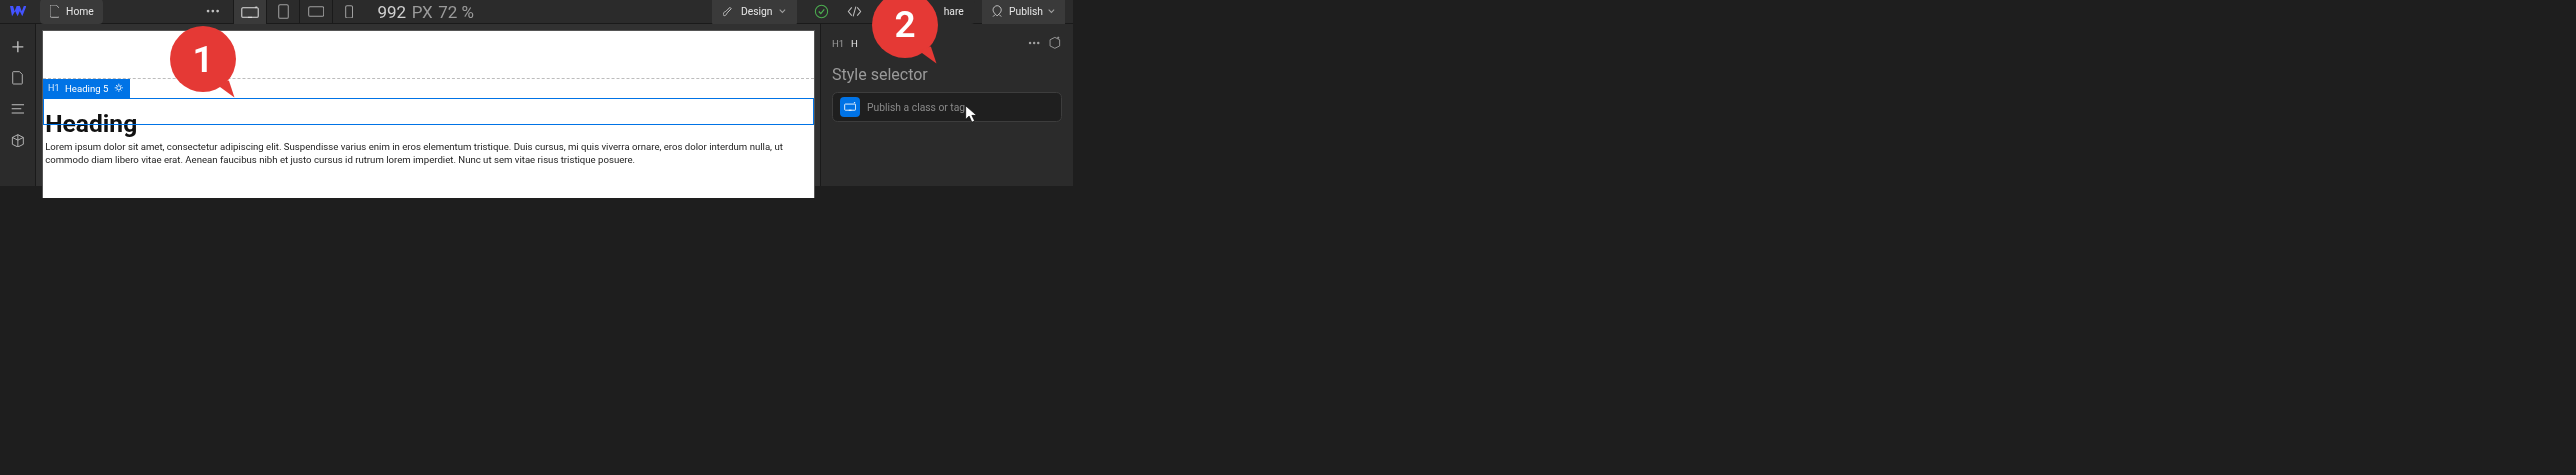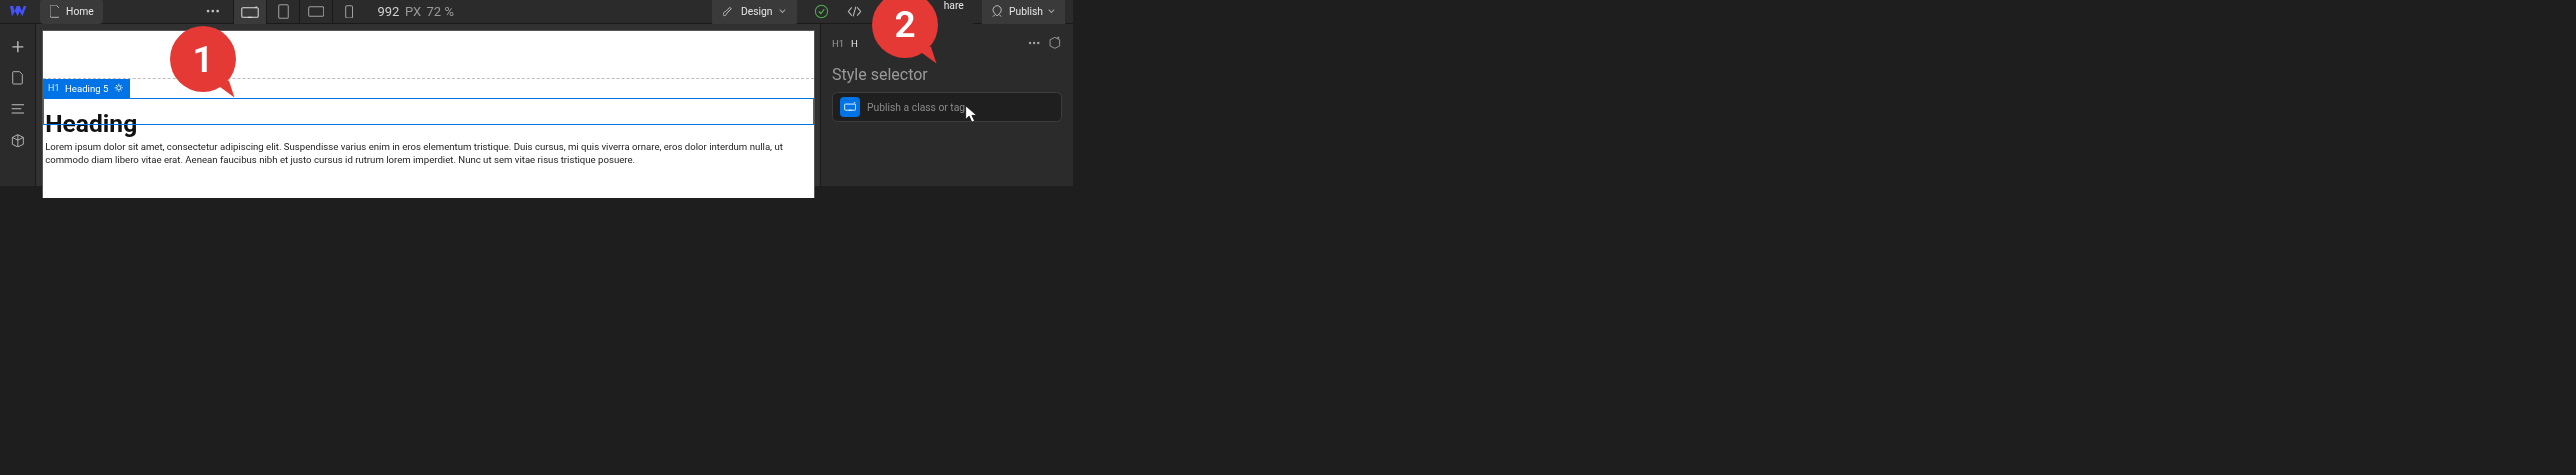--- a/index.html
+++ b/index.html
@@ -60,21 +60,21 @@
     align-items: center;
     justify-content: center;
     border-left: 0.7px solid #1a1a1a;
   }
   .bp-item.active { background: #3a3a3a; }
   .canvas-info {
     display: flex;
     align-items: center;
     gap: 5.5px;
     margin-left: 12.3px;
-    font-size: 13px;
+    font-size: 17px;
     color: #d0d0d0;
   }
   .canvas-info .dim { color: #9a9a9a; }
   .spacer { flex: 1; }
   .design-btn {
     height: 24.6px;
     display: flex;
     align-items: center;
     gap: 6.8px;
     background: #3a3a3a;
@@ -94,21 +94,21 @@
     height: 27px;
     display: flex;
     align-items: center;
     justify-content: center;
     border-radius: 4.1px;
   }
   .share-btn {
     height: 24.6px;
     padding: 0 11px;
     display: flex;
-    align-items: flex-start;
+    align-items: center;
     background: #2b2b2b;
     border-radius: 4.1px;
     font-size: 10.3px;
     color: #e5e5e5;
   }
   .publish-btn {
     height: 24.6px;
     padding: 0 9.6px;
     display: flex;
     align-items: center;

